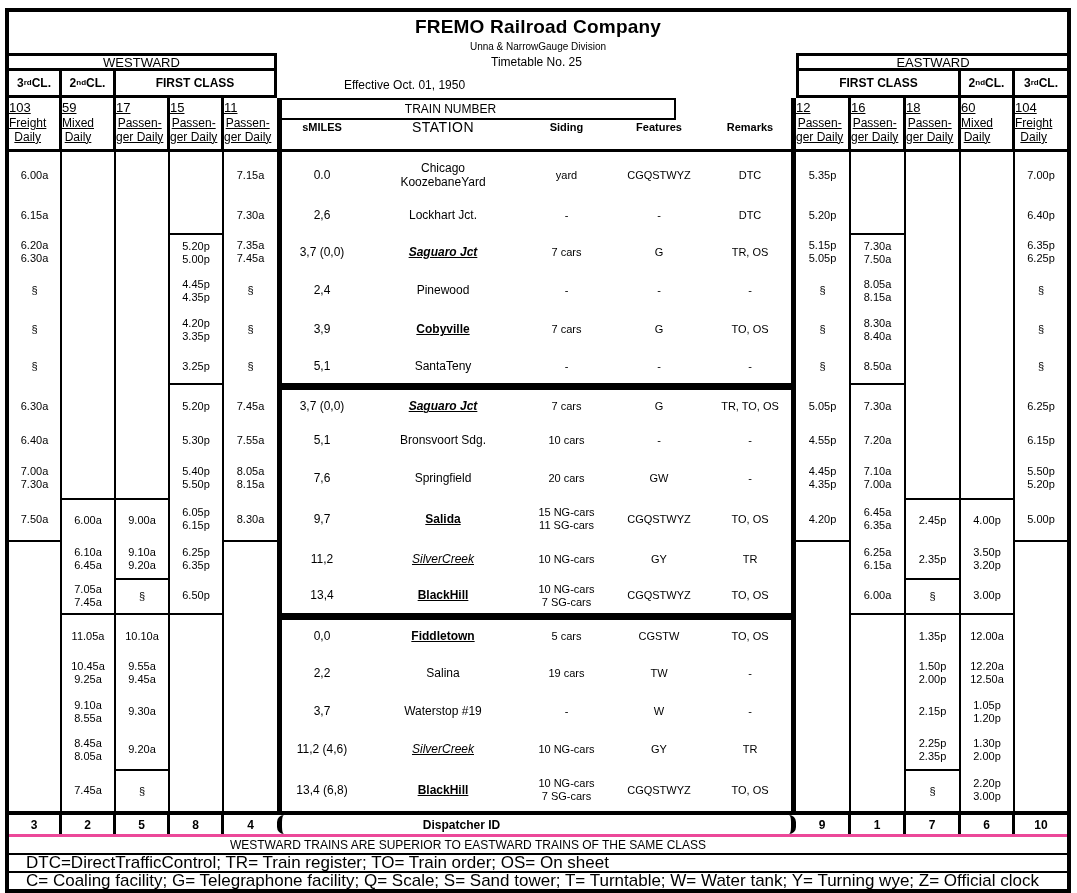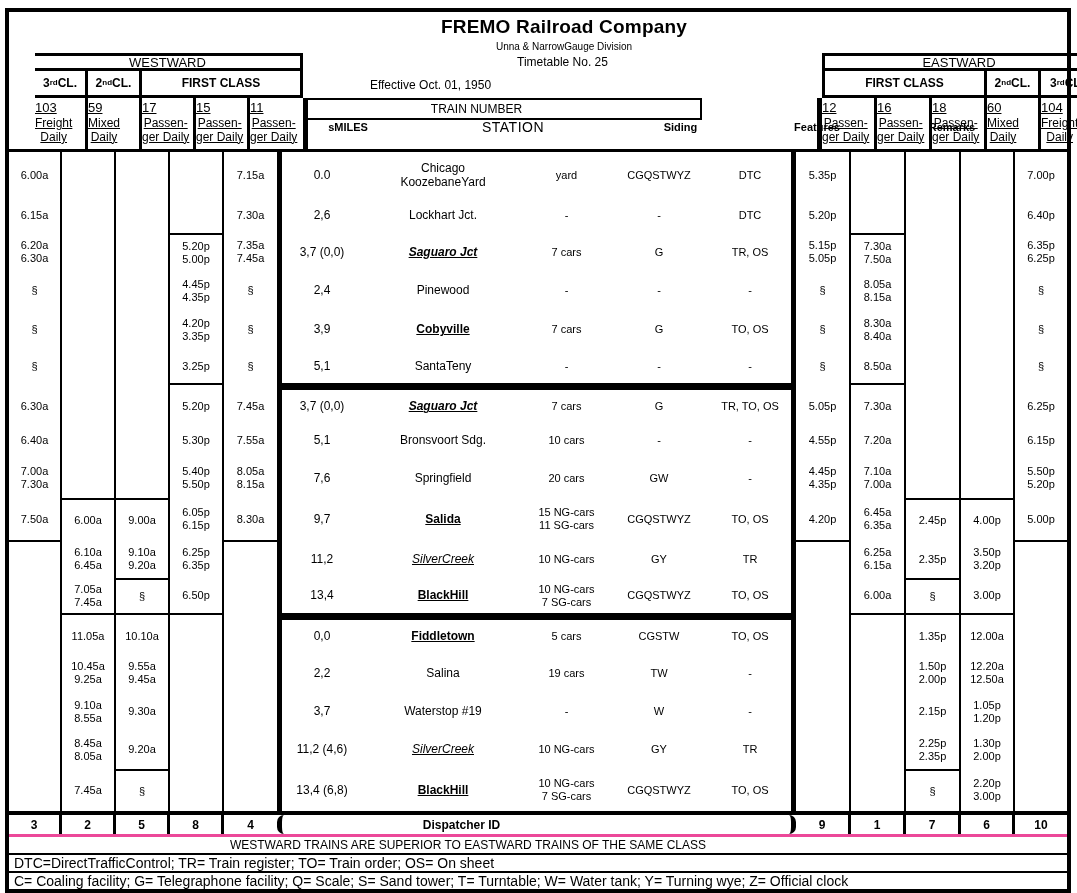--- a/index.html
+++ b/index.html
@@ -2,21 +2,21 @@
 <html><head>
 <meta charset="utf-8">
 <style>
   html,body{margin:0;padding:0;background:#fff;color:#000;
     font-family:"Liberation Sans","DejaVu Sans",sans-serif;}
   *{box-sizing:border-box;}
   .sheet{position:relative;width:1066px;margin:8px 5px 0 5px;border:4px solid #000;background:#fff;}
   :root{--cols:53px 54px 54px 54px 53px 85px 162px 85px 100px 87px 55px 55px 55px 54px 52px;}
 
   
-  .hdr{display:grid;grid-template-columns:var(--cols);grid-template-rows:41px 18px 27px 51px;border-bottom:3px solid #000;padding-left:26px;}
+  .hdr{display:grid;grid-template-columns:var(--cols);grid-template-rows:41px 18px 27px 51px;border-bottom:3px solid #000;}
   .titlebox{grid-area:1/1/2/16;display:flex;flex-direction:column;align-items:center;justify-content:center;padding-top:3px;}
   .title{font-size:19px;font-weight:bold;letter-spacing:0.2px;}
   .subtitle{font-size:10px;margin-top:3px;}
   .dirw{grid-area:2/1/3/6;border:3px solid #000;border-left:none;}
   .ttno{grid-area:2/6/3/11;}
   .dire{grid-area:2/11/3/16;border:3px solid #000;border-right:none;}
   .dirc,.ttno{display:flex;align-items:center;justify-content:center;font-size:13px;}
   .ttno{font-size:12px;}
   .clsc{display:flex;align-items:center;justify-content:center;font-weight:bold;font-size:12px;
         border-right:3px solid #000;border-bottom:3px solid #000;}
@@ -32,21 +32,21 @@
   .tcell{display:flex;flex-direction:column;align-items:flex-start;justify-content:flex-start;
          border-right:3px solid #000;padding-top:2px;text-decoration:underline;}
   .tcell.noR{border-right:none;}
   .tno{font-size:13px;margin-bottom:2px;}
   .ttype{font-size:12px;line-height:1.15;text-align:center;white-space:pre-line;}
   .midd{grid-area:4/6/5/11;position:relative;border-left:5px solid #000;border-right:5px solid #000;}
   .tnbox{position:absolute;left:0;top:0;width:394px;height:22px;
          border-top:2px solid #000;border-right:2px solid #000;border-bottom:2px solid #000;
          display:flex;align-items:center;justify-content:center;font-size:12px;padding-right:55px;}
   .midlabels{position:absolute;left:0;bottom:0;height:45px;width:100%;
-             display:grid;grid-template-columns:80px 162px 85px 100px 82px;gap:44px;}
+             display:grid;grid-template-columns:80px 162px 85px 100px 82px;}
   .ml{display:flex;align-items:center;justify-content:center;font-weight:bold;font-size:11px;}
   .ml.stl{font-weight:normal;font-size:14px;letter-spacing:0.5px;}
 
   
   .bodyg{display:grid;grid-template-columns:var(--cols);
     grid-template-rows:46px 35px 38px 39px 39px 34px 7px 33px 35px 40px 42px 38px 35px 7px 33px 40px 37px 39px 42px;}
   .c{display:flex;align-items:center;justify-content:center;text-align:center;
      white-space:pre-line;font-size:11px;line-height:1.18;}
   .br{border-right:2px solid #000;}
   .bt{border-top:2px solid #000;}
@@ -61,21 +61,21 @@
   
   .disp{display:grid;grid-template-columns:var(--cols);grid-template-rows:19px;
         border-top:4px solid #000;}
   .dnum{display:flex;align-items:center;justify-content:center;font-weight:bold;font-size:12px;}
   .br3{border-right:3px solid #000;}
   .dmid{grid-column:6/span 5;border-left:5px solid #000;border-right:5px solid #000;
         display:flex;align-items:center;justify-content:center;font-weight:bold;font-size:12px;padding-right:150px;border-radius:7px;}
   .suprow{border-top:3px solid #ec4899;height:19px;display:flex;align-items:center;justify-content:center;
           font-size:12px;padding-right:140px;}
   .leg{border-top:2px solid #000;height:18px;display:flex;align-items:center;
-       padding-left:5px;font-size:14px;}
+       padding-left:17px;font-size:17px;}
 </style>
 </head>
 <body>
 
 <div class="sheet">
 
   <div class="hdr">
     <div class="titlebox">
       <div class="title">FREMO Railroad Company</div>
       <div class="subtitle">Unna &amp; NarrowGauge Division</div>

